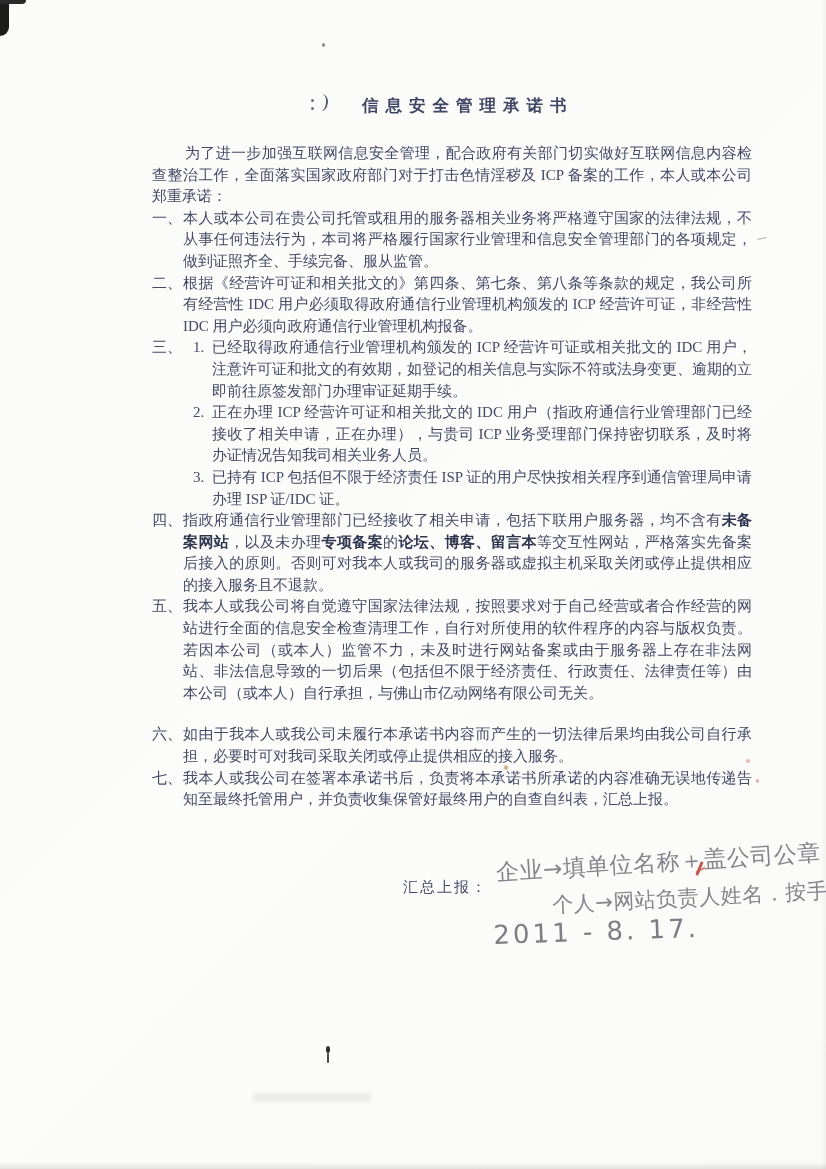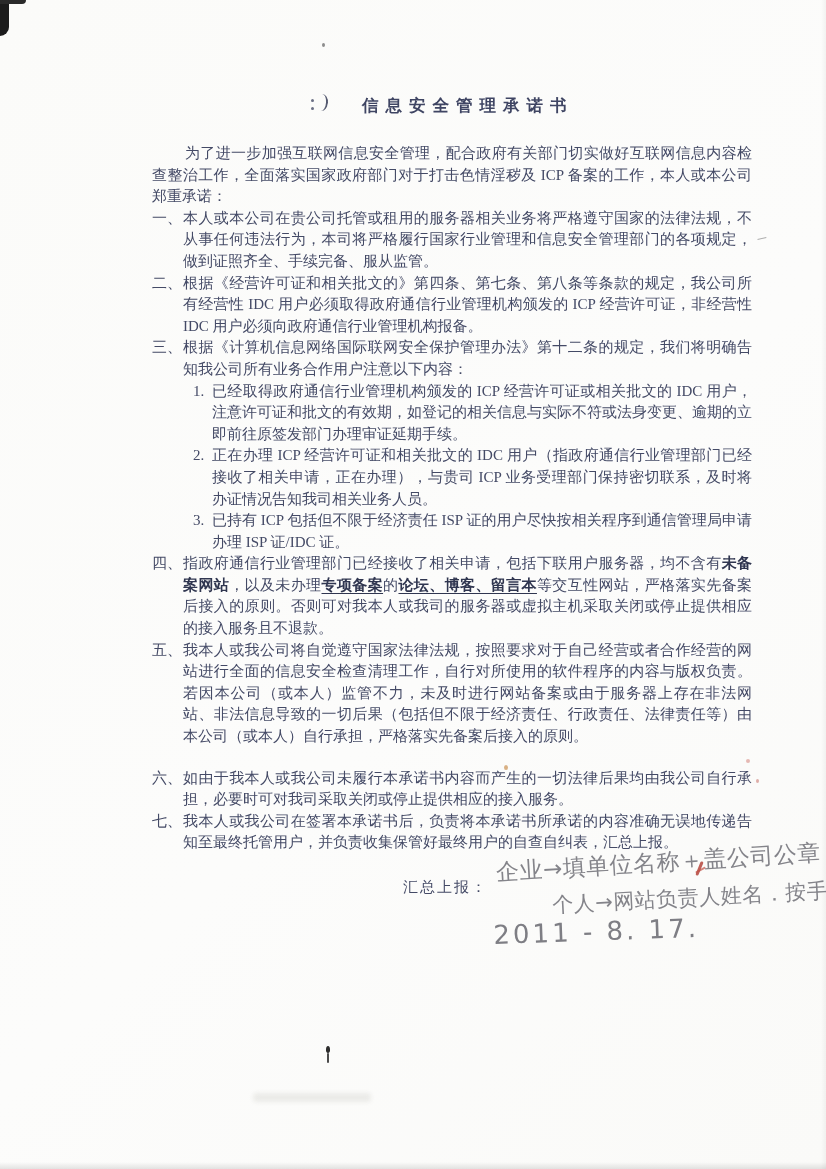--- a/index.html
+++ b/index.html
@@ -25,21 +25,21 @@
   .intro { margin:0; text-indent:2.2em; }
   .item { display:flex; align-items:flex-start; }
   .item-num { flex:0 0 31px; white-space:nowrap; }
   .item-body { flex:1 1 auto; min-width:0; }
   .gap-before { margin-top:20px; }
   .sublist { margin-left:10px; }
   .subitem { display:flex; align-items:flex-start; }
   .sub-num { flex:0 0 19px; white-space:nowrap; }
   .sub-body { flex:1 1 auto; min-width:0; }
   .seg-bold { font-weight:bold; color:#303650; }
-  .seg-bu { font-weight:bold; color:#303650; text-decoration:underline; text-underline-offset:3px; }
+  .seg-bu { font-weight:bold; color:#303650; text-underline-offset:3px; }
   
   .signature {
     position:absolute; left:395px; top:876px;
     font-size:15px; line-height:23.5px; color:#444a66;
   }
   .sig-line { white-space:nowrap; }
   .date-label { margin-left:8px; letter-spacing:2px; }
   
   .hw {
     position:absolute; font-family:"DejaVu Sans","Liberation Sans",sans-serif;
@@ -116,21 +116,20 @@
     </div>
 
     <div class="item">
       <span class="item-num">二、</span>
       <div class="item-body">根据《经营许可证和相关批文的》第四条、第七条、第八条等条款的规定，我公司所有经营性 IDC 用户必须取得政府通信行业管理机构颁发的 ICP 经营许可证，非经营性 IDC 用户必须向政府通信行业管理机构报备。</div>
     </div>
 
     <div class="item">
       <span class="item-num">三、</span>
       <div class="item-body">
-        <div>根据《计算机信息网络国际联网安全保护管理办法》第十二条的规定，我们将明确告知我公司所有业务合作用户注意以下内容：</div>
         <div class="sublist">
           <div class="subitem">
             <span class="sub-num">1.</span>
             <div class="sub-body">已经取得政府通信行业管理机构颁发的 ICP 经营许可证或相关批文的 IDC 用户，注意许可证和批文的有效期，如登记的相关信息与实际不符或法身变更、逾期的立即前往原签发部门办理审证延期手续。</div>
           </div>
           <div class="subitem">
             <span class="sub-num">2.</span>
             <div class="sub-body">正在办理 ICP 经营许可证和相关批文的 IDC 用户（指政府通信行业管理部门已经接收了相关申请，正在办理），与贵司 ICP 业务受理部门保持密切联系，及时将办证情况告知我司相关业务人员。</div>
           </div>
           <div class="subitem">
@@ -141,21 +140,21 @@
       </div>
     </div>
 
     <div class="item">
       <span class="item-num">四、</span>
       <div class="item-body"><span>指政府通信行业管理部门已经接收了相关申请，包括下联用户服务器，均不含有</span><span class="seg-bold">未备案网站</span><span>，以及未办理</span><span class="seg-bu">专项备案</span><span>的</span><span class="seg-bu">论坛、博客、留言本</span><span>等交互性网站，严格落实先备案后接入的原则。否则可对我本人或我司的服务器或虚拟主机采取关闭或停止提供相应的接入服务且不退款。</span></div>
     </div>
 
     <div class="item">
       <span class="item-num">五、</span>
-      <div class="item-body">我本人或我公司将自觉遵守国家法律法规，按照要求对于自己经营或者合作经营的网站进行全面的信息安全检查清理工作，自行对所使用的软件程序的内容与版权负责。若因本公司（或本人）监管不力，未及时进行网站备案或由于服务器上存在非法网站、非法信息导致的一切后果（包括但不限于经济责任、行政责任、法律责任等）由本公司（或本人）自行承担，严格落实先备案后接入的原则。</div>
+      <div class="item-body">我本人或我公司将自觉遵守国家法律法规，按照要求对于自己经营或者合作经营的网站进行全面的信息安全检查清理工作，自行对所使用的软件程序的内容与版权负责。若因本公司（或本人）监管不力，未及时进行网站备案或由于服务器上存在非法网站、非法信息导致的一切后果（包括但不限于经济责任、行政责任、法律责任等）由本公司（或本人）自行承担，与佛山市亿动网络有限公司无关。</div>
     </div>
 
     <div class="item gap-before">
       <span class="item-num">六、</span>
       <div class="item-body">如由于我本人或我公司未履行本承诺书内容而产生的一切法律后果均由我公司自行承担，必要时可对我司采取关闭或停止提供相应的接入服务。</div>
     </div>
 
     <div class="item">
       <span class="item-num">七、</span>
       <div class="item-body">我本人或我公司在签署本承诺书后，负责将本承诺书所承诺的内容准确无误地传递告知至最终托管用户，并负责收集保管好最终用户的自查自纠表，汇总上报。</div>

